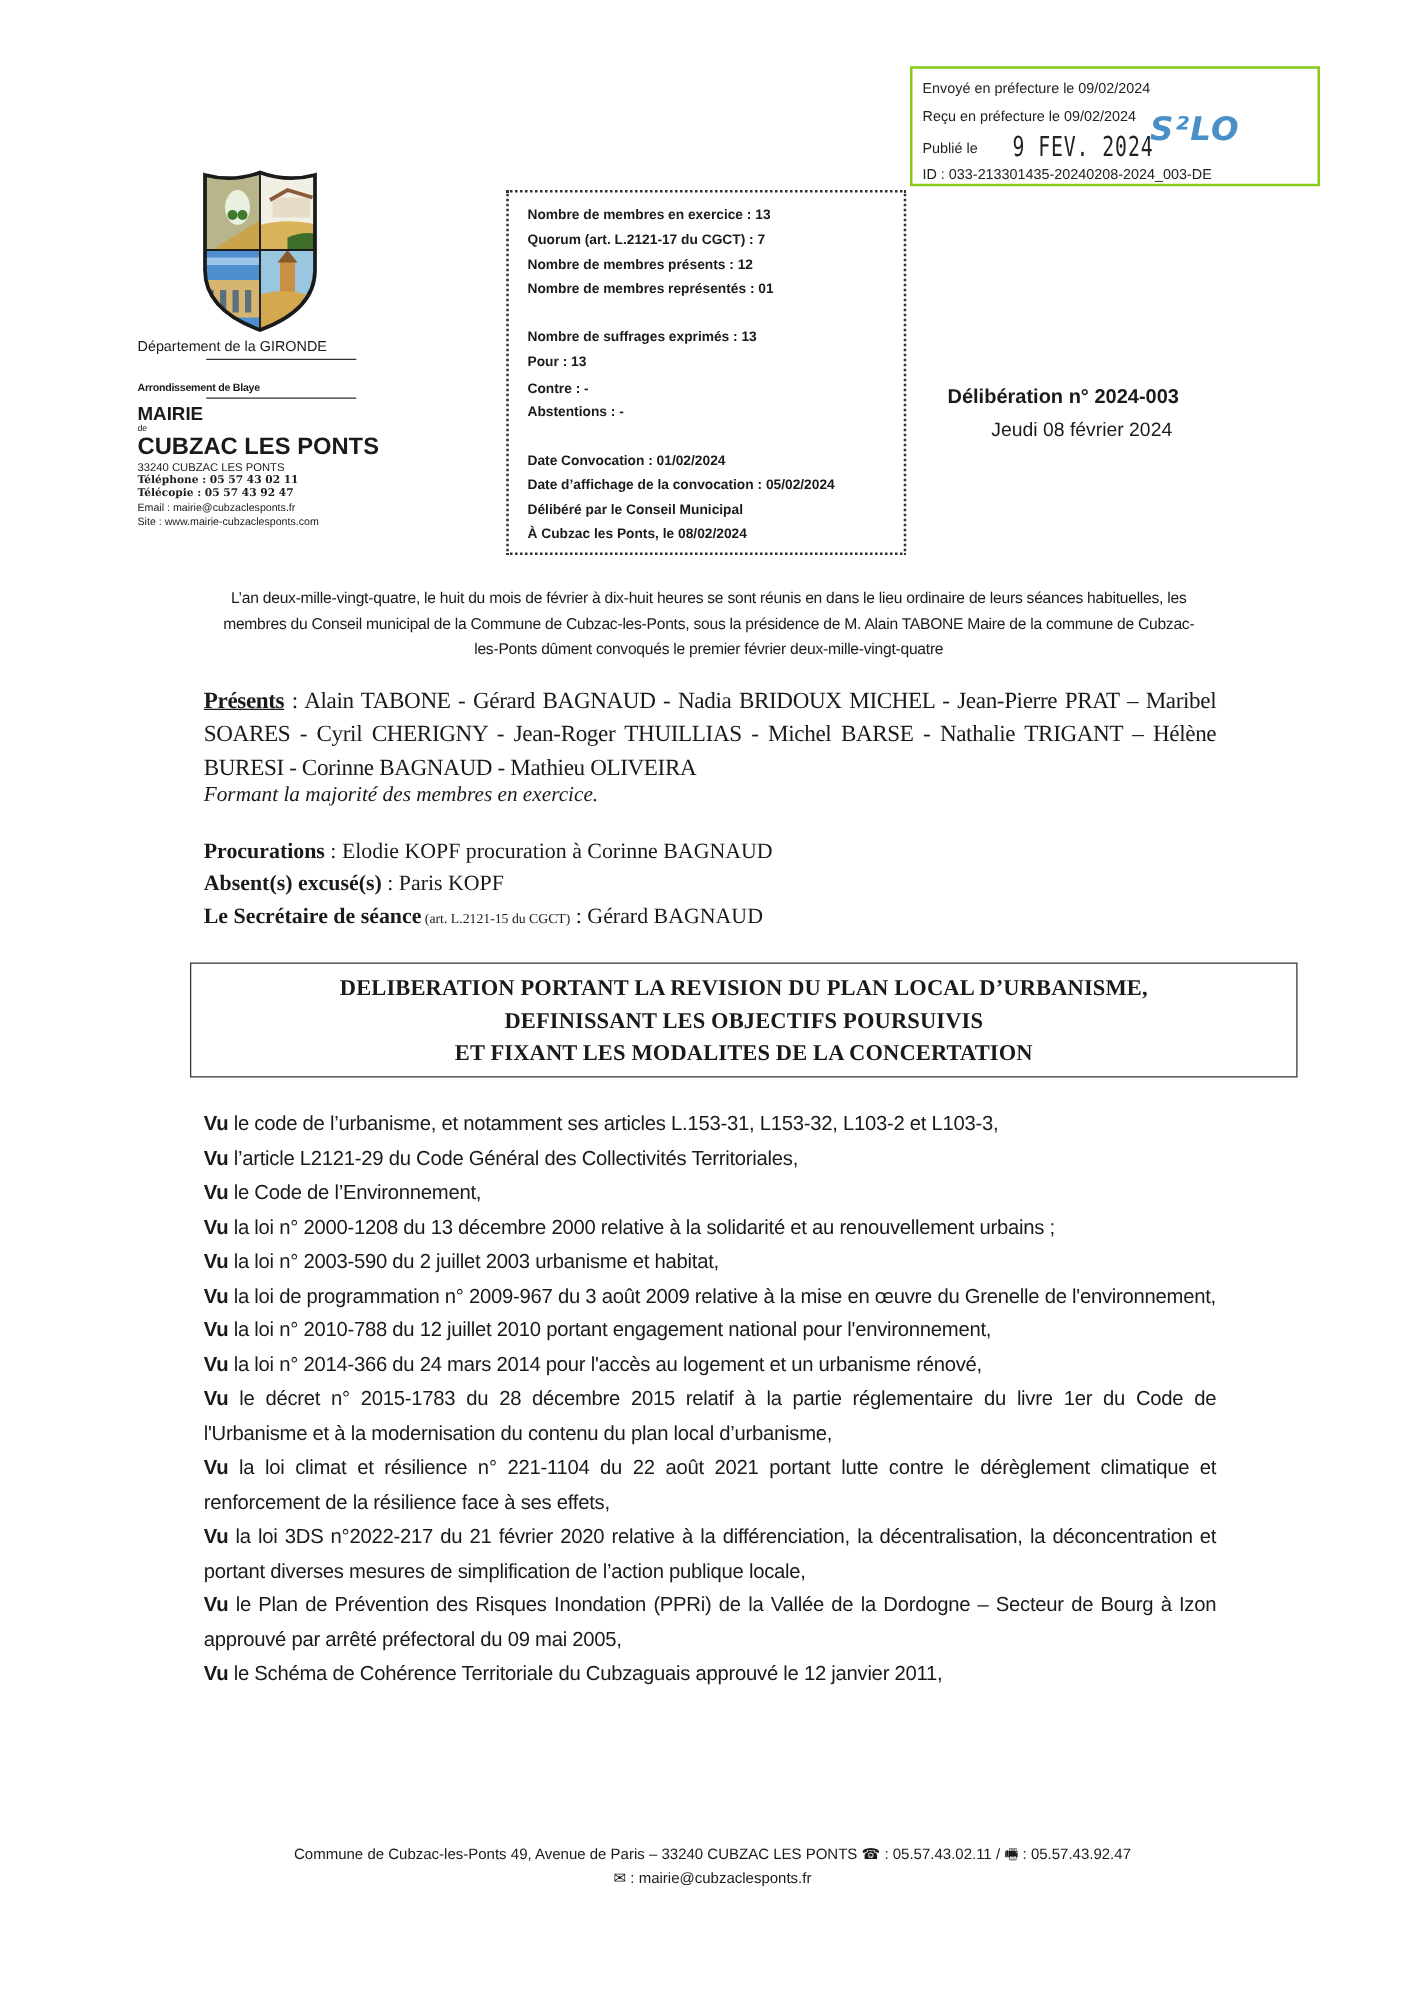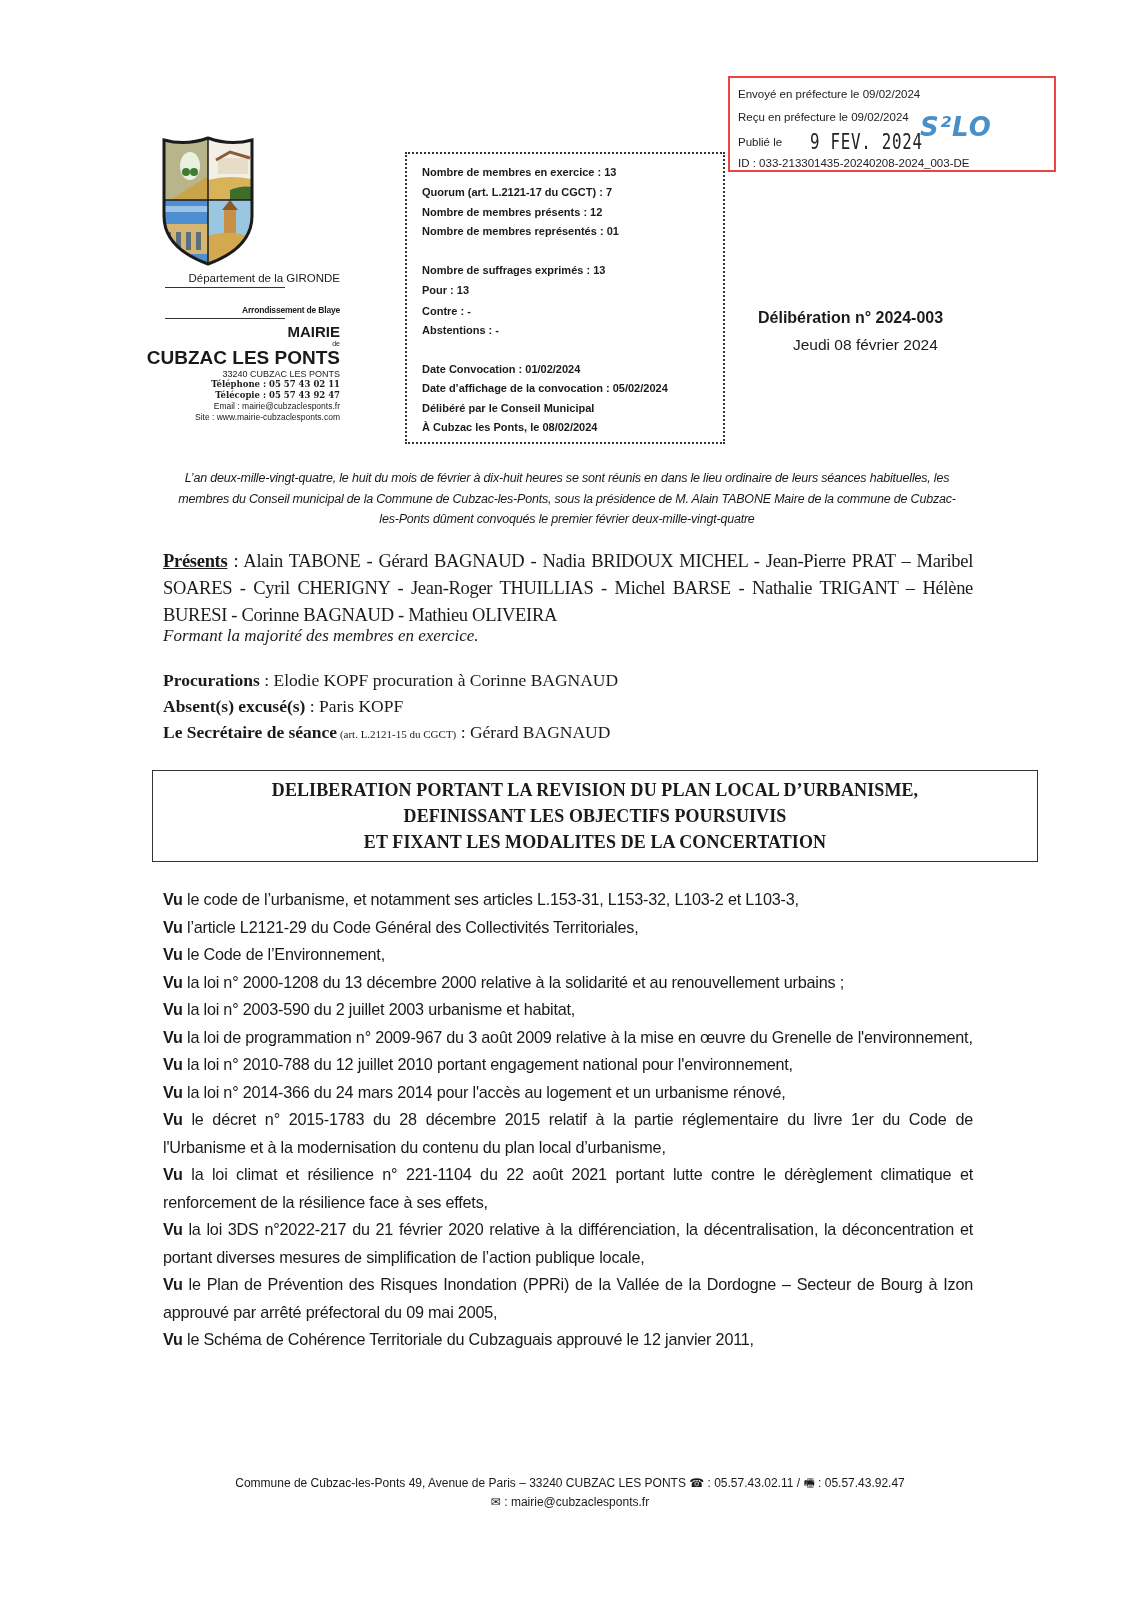--- a/index.html
+++ b/index.html
@@ -1,50 +1,50 @@
 <!DOCTYPE html>
 <html><head>
 <meta charset="utf-8">
 <style>
   html, body { margin:0; padding:0; background:#fff; }
   body { width:1132px; height:1600px; position:relative; overflow:hidden; color:#1a1a1a;
          font-family:"Liberation Sans", sans-serif; }
   .abs { position:absolute; }
 
   
-  #stamp { left:728px; top:76px; width:328px; height:96px; border:2px solid #ef4444; box-sizing:border-box;
+  #stamp { left:728px; top:53px; width:328px; height:96px; border:2px solid #84cc16; box-sizing:border-box;
            font-family:"Liberation Sans", sans-serif; font-size:11.5px; color:#222; }
   #stamp .l { position:absolute; left:8px; white-space:nowrap; }
   #stamp .date-big { position:absolute; left:80px; top:51px; font-family:"DejaVu Sans Mono", monospace;
            font-size:22px; letter-spacing:1px; transform:scaleX(0.72); transform-origin:left; color:#222; }
   #stamp .sig { position:absolute; left:190px; top:34px; font-family:"DejaVu Sans", sans-serif; font-style:italic;
            font-weight:bold; font-size:26px; color:#4a90c8; letter-spacing:1px; }
 
   
   #crest { left:160px; top:136px; width:96px; height:130px; }
 
-  #mairie-block { left:110px; top:272px; width:230px; text-align:right; }
+  #mairie-block { left:110px; top:272px; width:230px; text-align:left; }
   #mairie-block .dept { font-size:11.5px; margin-top:0; }
   #mairie-block .rule { width:120px; height:1px; background:#333; margin:3px auto; }
   #mairie-block .arr { font-size:8.5px; font-weight:bold; letter-spacing:-0.2px;margin-top:17px; }
   #mairie-block .mairie { font-size:15px; font-weight:bold; margin-top:4px; }
   #mairie-block .de { font-size:7px; line-height:7px; }
   #mairie-block .town { font-size:19px; font-weight:bold; line-height:22px; }
   #mairie-block .cp { font-size:9px; }
   #mairie-block .tel { font-family:"DejaVu Serif", serif; font-size:8.5px; font-weight:bold; line-height:11px; }
   #mairie-block .small { font-size:8.5px; line-height:11px; }
 
   
   #info-box { left:405px; top:152px; width:320px; height:292px; border:2px dotted #333; box-sizing:border-box; }
   #info-box .row { position:absolute; left:15px; font-size:11px; font-weight:bold; white-space:nowrap; }
 
   #delib-no { left:758px; top:309px; font-size:16px; font-weight:bold; white-space:nowrap;text-align:center; }
   #delib-date { left:793px; top:336px; font-size:15.5px; white-space:nowrap; }
 
-  #intro { left:172px; top:468px; width:790px; text-align:center; font-size:12.5px; line-height:20.5px; letter-spacing:-0.2px;font-style:italic; }
+  #intro { left:172px; top:468px; width:790px; text-align:center; font-size:12.5px; line-height:20.5px; letter-spacing:-0.2px; }
 
   .serif { font-family:"Liberation Serif", serif; }
   #presents { left:163px; top:548px; width:810px; font-size:18.5px; line-height:27px; text-align:justify; letter-spacing:-0.3px; }
   #presents .lbl { font-weight:bold; text-decoration:underline; }
   #formant { left:163px; top:626px; font-size:17px; font-style:italic; }
 
   .attend { left:163px; font-size:17.5px; white-space:nowrap; }
   .attend b { font-weight:bold; }
   .attend .tiny { font-size:11px; }
 

